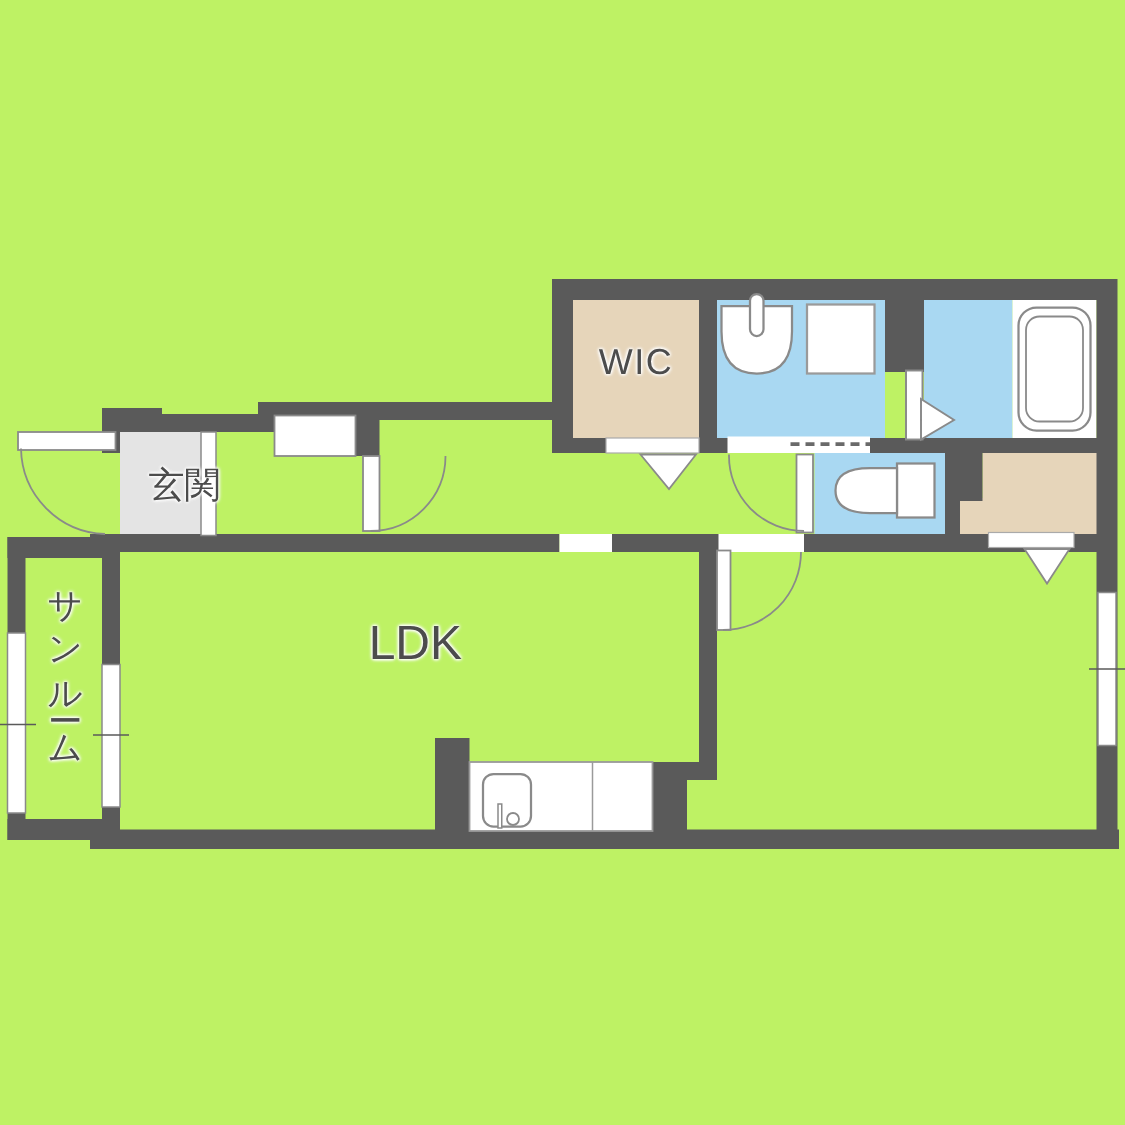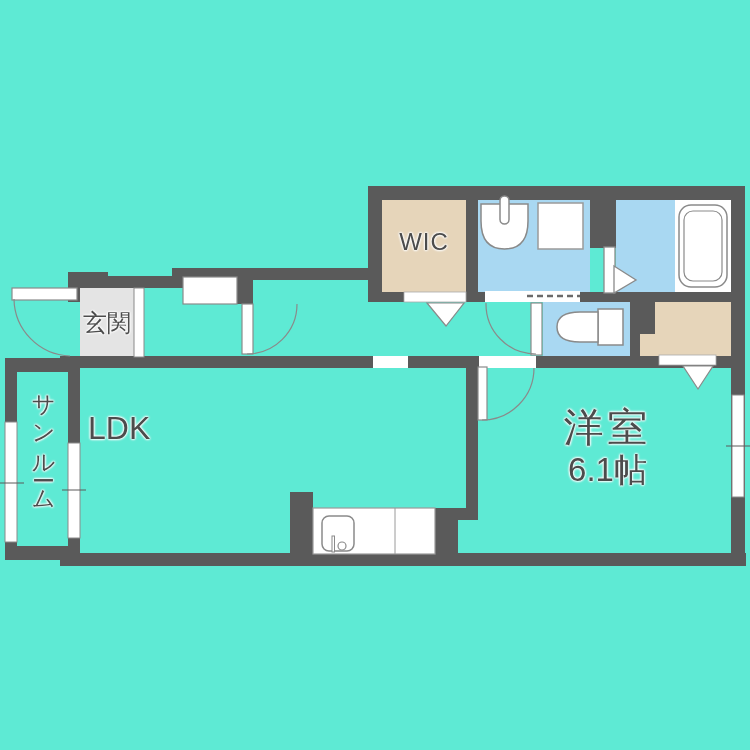--- a/index.html
+++ b/index.html
@@ -1,29 +1,29 @@
 <!DOCTYPE html>
 <html><head>
 <meta charset="utf-8">
 <style>
   html,body{margin:0;padding:0;background:#ffffff;}
-  #stage{position:relative;width:750px;height:750px;background:#5eead4;overflow:hidden;
+  #stage{position:relative;width:750px;height:750px;background:#bef264;overflow:hidden;
          font-family:"Liberation Sans","DejaVu Sans",sans-serif;}
   #plan-svg{position:absolute;left:0;top:0;}
   .label{position:absolute;color:#4c4c4c;
          text-shadow:0 0 2px #fff,0 0 2px #fff,0 0 3px #fff,0 0 3px #fff;
          font-family:"Liberation Sans","DejaVu Sans",sans-serif;}
   .lbl-wic{left:382px;top:228px;width:84px;text-align:center;
            font-size:24px;letter-spacing:1px;font-weight:500;}
-  .lbl-genkan{left:79px;top:307px;width:56px;text-align:center;
+  .lbl-genkan{left:95px;top:307px;width:56px;text-align:center;
               font-size:24px;font-weight:500;}
   .lbl-sunroom{left:29px;top:378px;height:175px;
                writing-mode:vertical-rl;text-orientation:mixed;
                font-size:23px;letter-spacing:4px;font-weight:500;}
-  .lbl-ldk{left:88px;top:410px;width:220px;text-align:left;line-height:37px;}
+  .lbl-ldk{left:88px;top:410px;width:220px;text-align:right;line-height:37px;}
   .lbl-ldk .room-name{font-size:32px;}
   .lbl-ldk .room-size{font-size:31px;}
   .lbl-yoshitsu{left:500px;top:404px;width:215px;text-align:center;line-height:46px;}
   .lbl-yoshitsu .room-name{font-size:40px;letter-spacing:4px;}
   .lbl-yoshitsu .room-size{font-size:33px;line-height:40px;}
   .room-name,.room-size{display:block;}
 </style>
 </head>
 <body>
 
@@ -154,17 +154,13 @@
       <path d="M 527 296 H 580" fill="none" stroke="#6a6a6a" stroke-width="2.5" stroke-dasharray="6 4"></path>
     </g>
   </svg>
 
   <div class="label lbl-wic">WIC</div>
   <div class="label lbl-genkan">玄関</div>
   <div class="label lbl-sunroom">サンルーム</div>
   <div class="label lbl-ldk">
     <span class="room-name">LDK</span>
   </div>
-  <div class="label lbl-yoshitsu">
-    <span class="room-name">洋室</span>
-    <span class="room-size">6.1帖</span>
-  </div>
 </div>
 
 </body></html>

